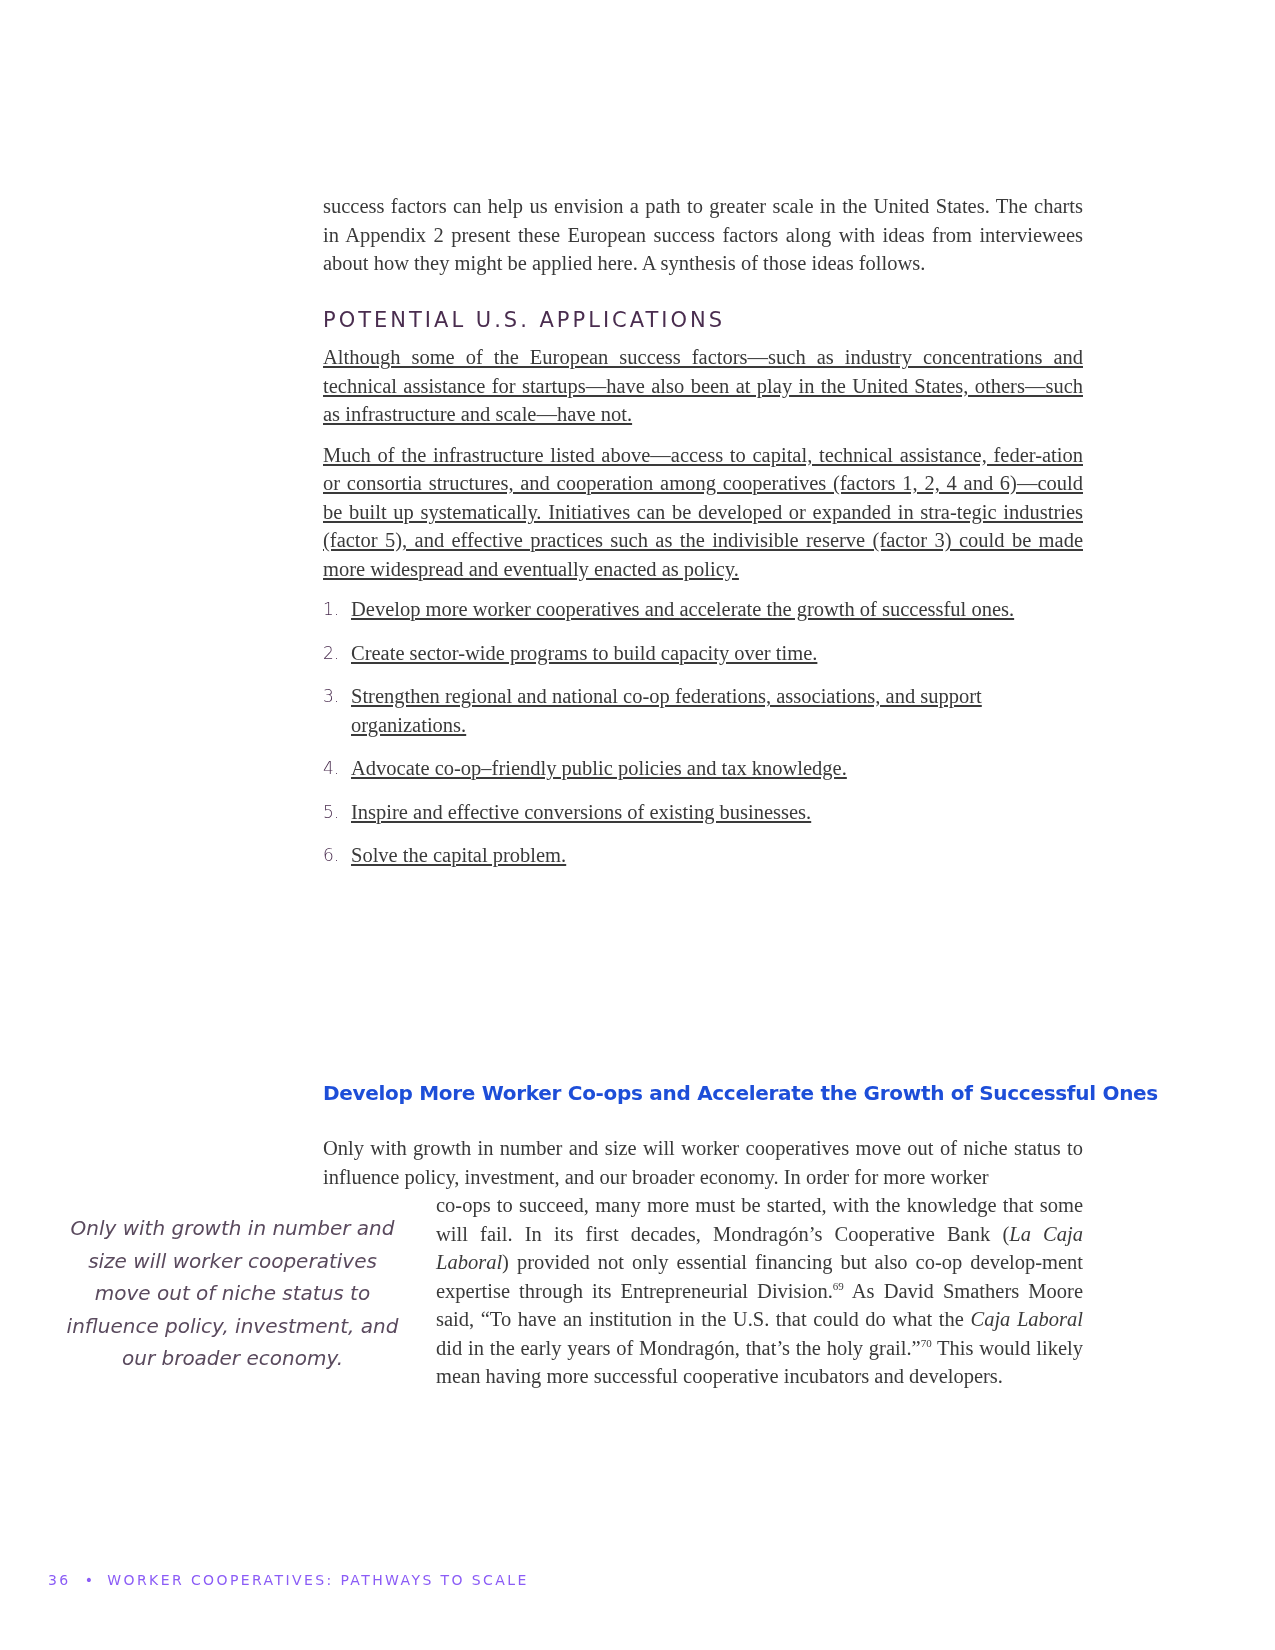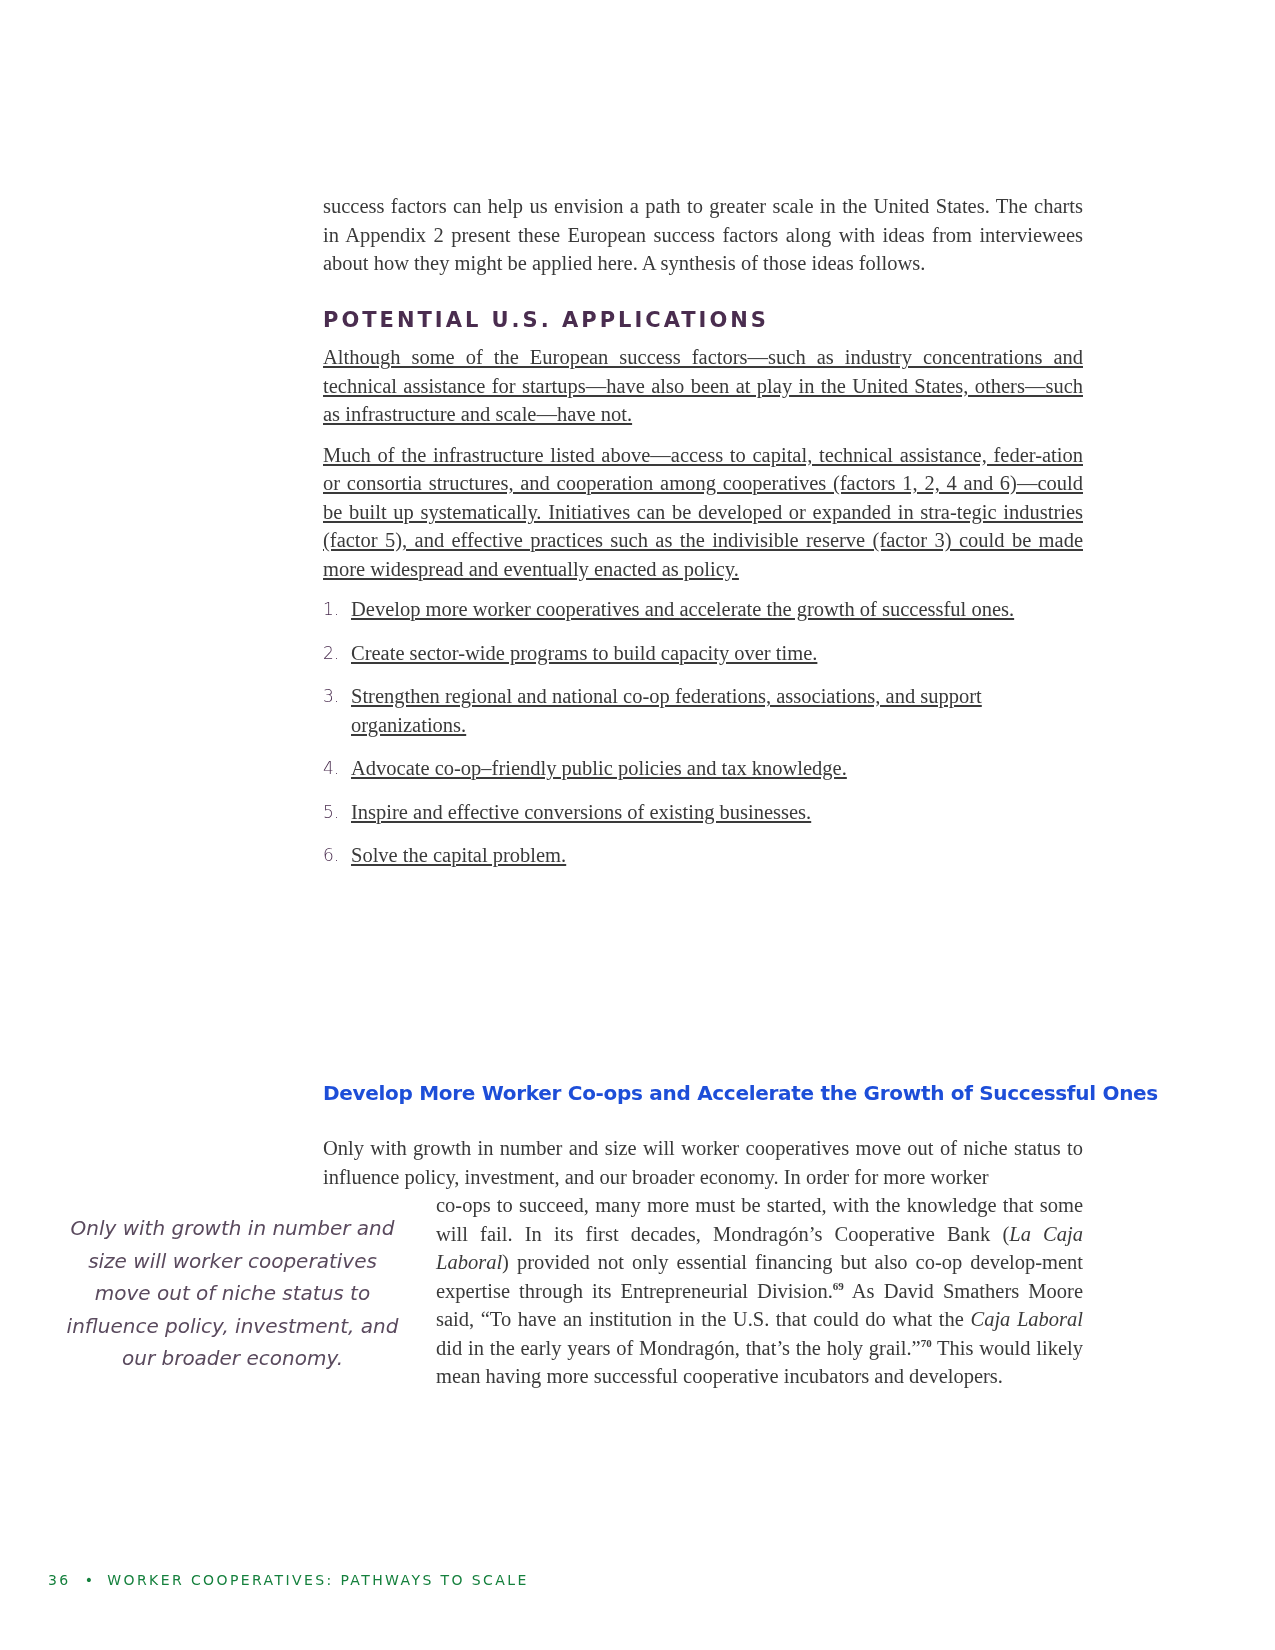--- a/index.html
+++ b/index.html
@@ -11,21 +11,21 @@
     color: #3a3a3a;
     text-align: justify;
     font-weight: 300;
   }
   .col { position: absolute; left: 323px; width: 760px; }
   .para { margin: 0 0 12px 0; }
   .heading-caps {
     position: absolute; left: 323px; top: 308px;
     font-family: "DejaVu Sans", "Liberation Sans", sans-serif;
     font-size: 21px; letter-spacing: 3px; color: #4a2d4f;
-    font-weight: bold; margin: 0;
+    font-weight: normal; margin: 0;
   }
   .subheading {
     position: absolute; left: 323px; top: 1081px;
     font-family: "DejaVu Sans", "Liberation Sans", sans-serif;
     font-size: 20px; color: #1d4ed8; font-weight: bold;
     letter-spacing: -0.3px; margin: 0;
   }
   ol.strategies { list-style: none; margin: 0; padding: 0; }
   ol.strategies li { position: relative; padding-left: 28px; margin-bottom: 15px; text-align: left; }
   ol.strategies li .num {
@@ -35,24 +35,24 @@
   }
   .pullquote {
     position: absolute; left: 60px; top: 1212px; width: 345px;
     font-family: "DejaVu Sans", "Liberation Sans", sans-serif;
     font-style: italic; font-size: 20px; line-height: 32.5px;
     color: #5a4a5e; text-align: center; margin: 0;
   }
   .footer {
     position: absolute; left: 48px; top: 1572px;
     font-family: "DejaVu Sans", "Liberation Sans", sans-serif;
-    font-size: 14px; color: #15803d; letter-spacing: 2.4px;
+    font-size: 14px; color: #8b5cf6; letter-spacing: 2.4px;
   }
   .footer .bullet { margin: 0 12px 0 14px; }
-  sup { font-size: 11px; line-height: 0; font-weight: bold; }
+  sup { font-size: 11px; line-height: 0; }
   em { font-style: italic; }
 </style>
 </head>
 <body>
 
 <div class="col body-text" style="top:160px;margin-top:32px;">
   <p class="para">success factors can help us envision a path to greater scale in the United States. The charts in Appendix 2 present these European success factors along with ideas from interviewees about how they might be applied here. A synthesis of those ideas follows.</p>
 </div>
 
 <h2 class="heading-caps">POTENTIAL U.S. APPLICATIONS</h2>

